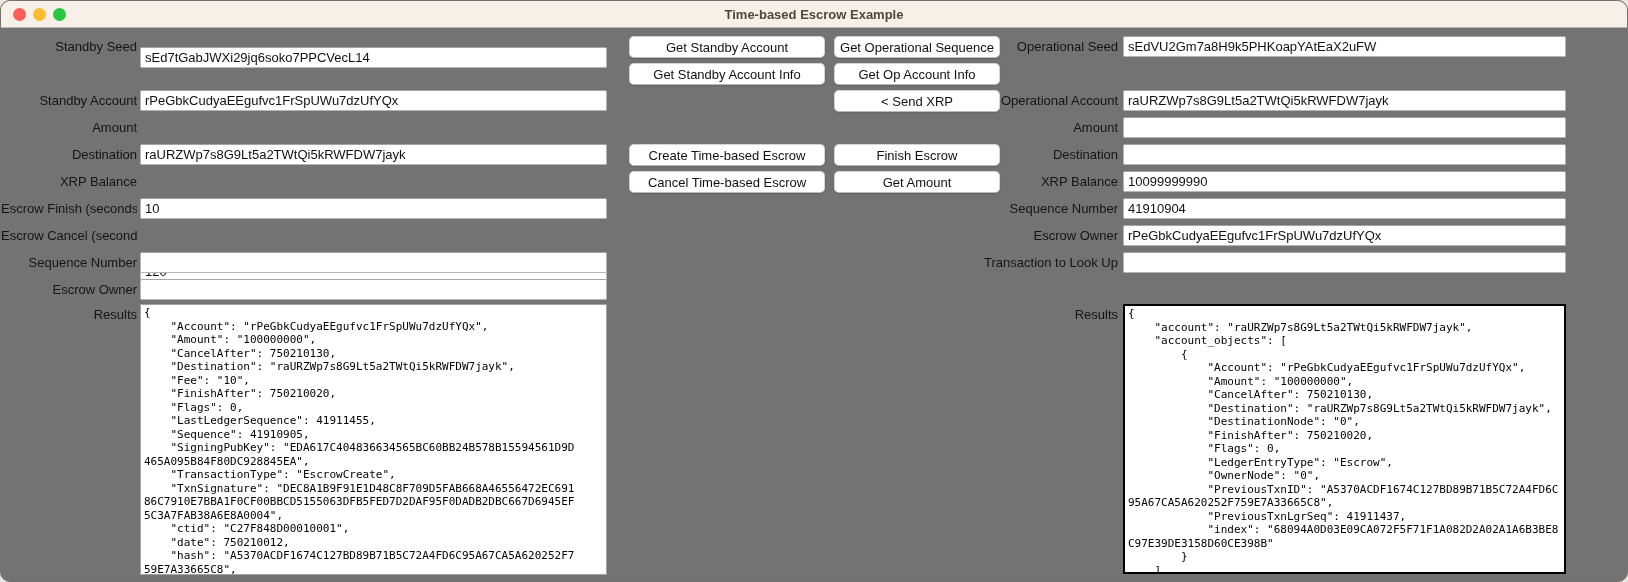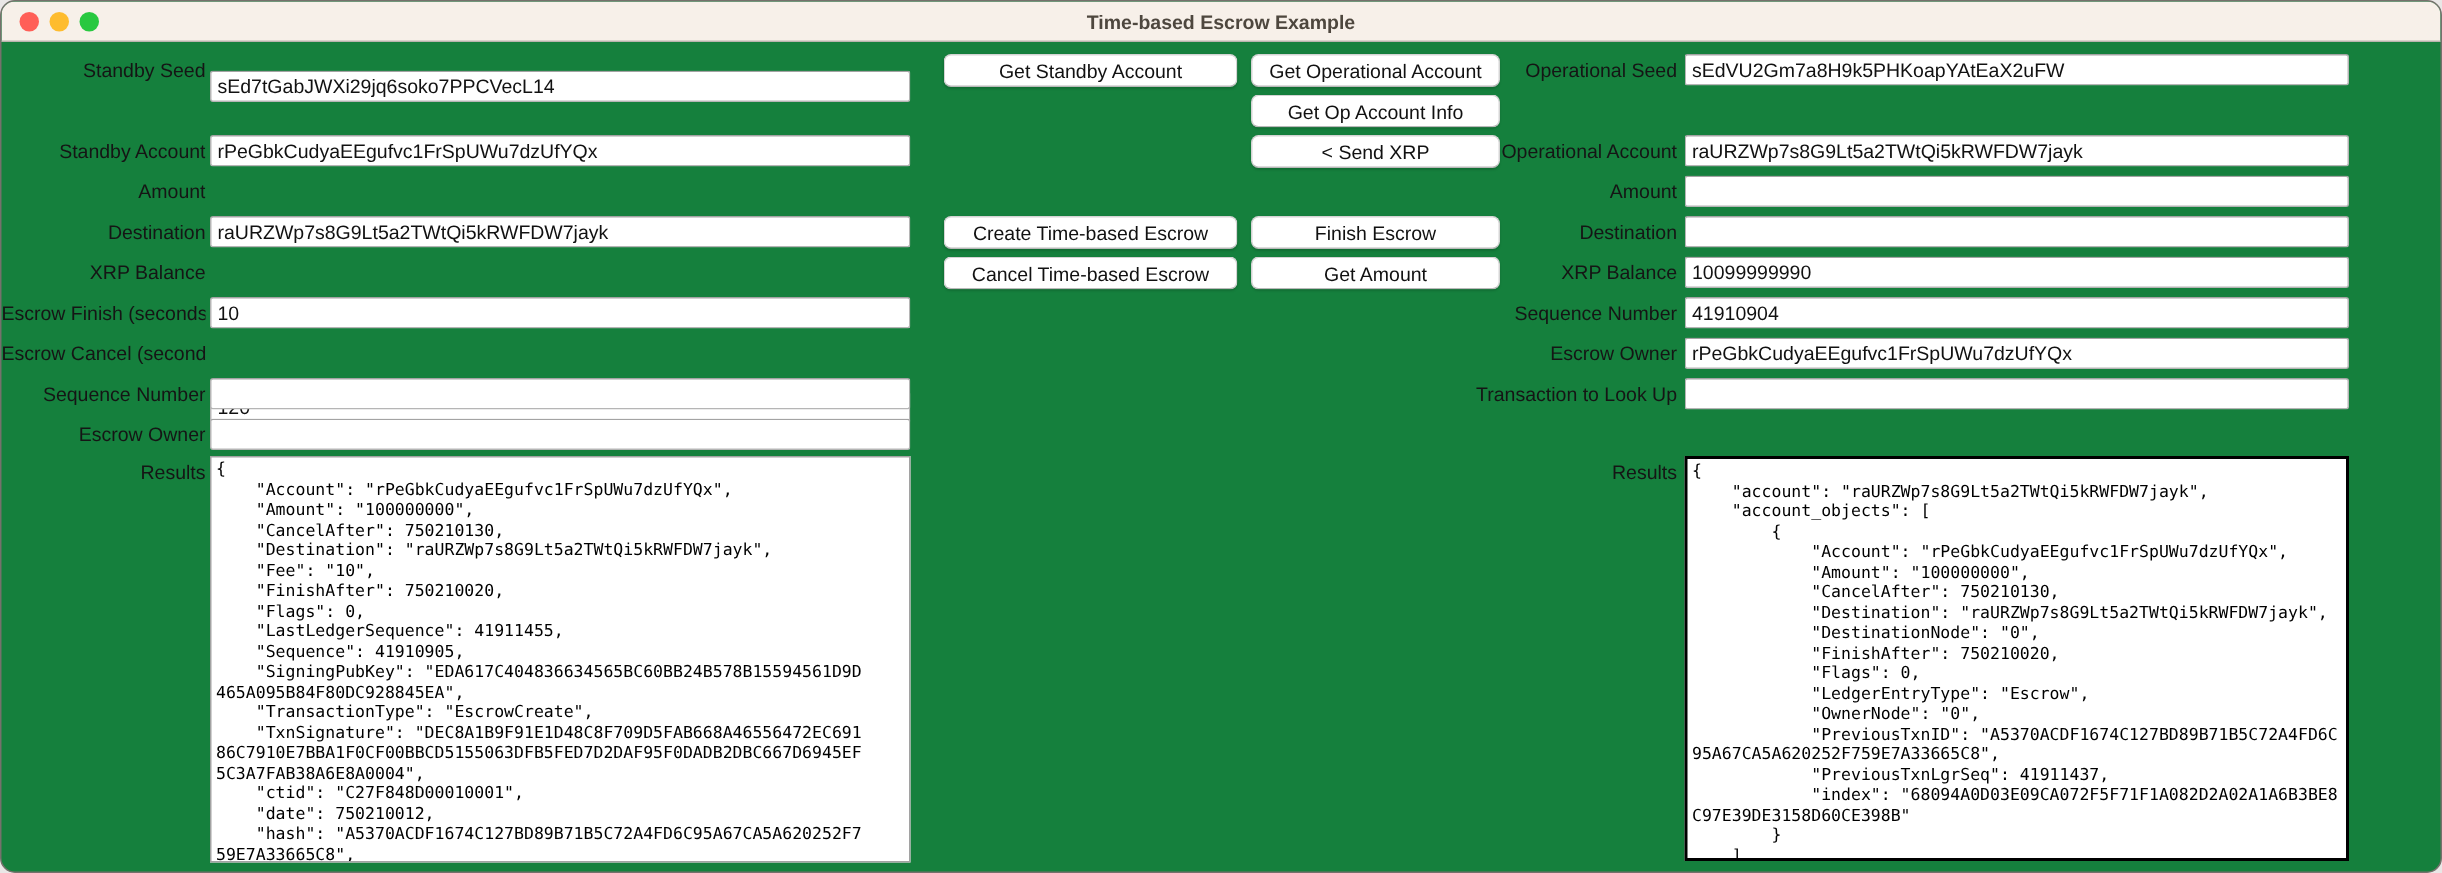--- a/index.html
+++ b/index.html
@@ -1,17 +1,17 @@
 <!DOCTYPE html>
 <html><head>
 <meta charset="utf-8">
 <style>
   *{box-sizing:border-box}
   html,body{margin:0;padding:0;background:#e9e7e6}
-  .window{position:relative;width:1628px;height:582px;background:#15803d;
+  .window{position:relative;width:1628px;height:582px;background:#737373;
     border:1px solid #75716c;border-radius:10px;overflow:hidden;
     font-family:"Liberation Sans",sans-serif}
   .titlebar{position:absolute;top:0;left:0;width:100%;height:27px;background:#f7f0e9;
     border-bottom:1px solid #b9b4ae;display:flex;align-items:center;justify-content:center}
   .title{font-size:13px;font-weight:bold;color:#4e473e}
   .lights{position:absolute;left:12px;top:7px;display:flex;gap:7px}
   .light{width:13px;height:13px;border-radius:50%;border:0;padding:0;cursor:default}
   .light.close{background:#ff5f57}
   .light.min{background:#febc2e}
   .light.zoom{background:#28c840}
@@ -91,22 +91,23 @@
     "TransactionType": "EscrowCreate",
     "TxnSignature": "DEC8A1B9F91E1D48C8F709D5FAB668A46556472EC691
 86C7910E7BBA1F0CF00BBCD5155063DFB5FED7D2DAF95F0DADB2DBC667D6945EF
 5C3A7FAB38A6E8A0004",
     "ctid": "C27F848D00010001",
     "date": 750210012,
     "hash": "A5370ACDF1674C127BD89B71B5C72A4FD6C95A67CA5A620252F7
 59E7A33665C8",</textarea>
 
   <button class="btn btn-a" style="top:35px">Get Standby Account</button>
-  <button class="btn btn-b" style="top:35px">Get Operational Account</button>
+  <button class="btn btn-b" style="top:35px">Get Operational Sequence</button>
 
+  <button class="btn btn-a" style="top:62px">Get Standby Account Info</button>
   <button class="btn btn-b" style="top:62px">Get Op Account Info</button>
 
   <button class="btn btn-b" style="top:89px">&lt; Send XRP</button>
 
   <button class="btn btn-a" style="top:143px">Create Time-based Escrow</button>
   <button class="btn btn-b" style="top:143px">Finish Escrow</button>
 
   <button class="btn btn-a" style="top:170px">Cancel Time-based Escrow</button>
   <button class="btn btn-b" style="top:170px">Get Amount</button>
 

